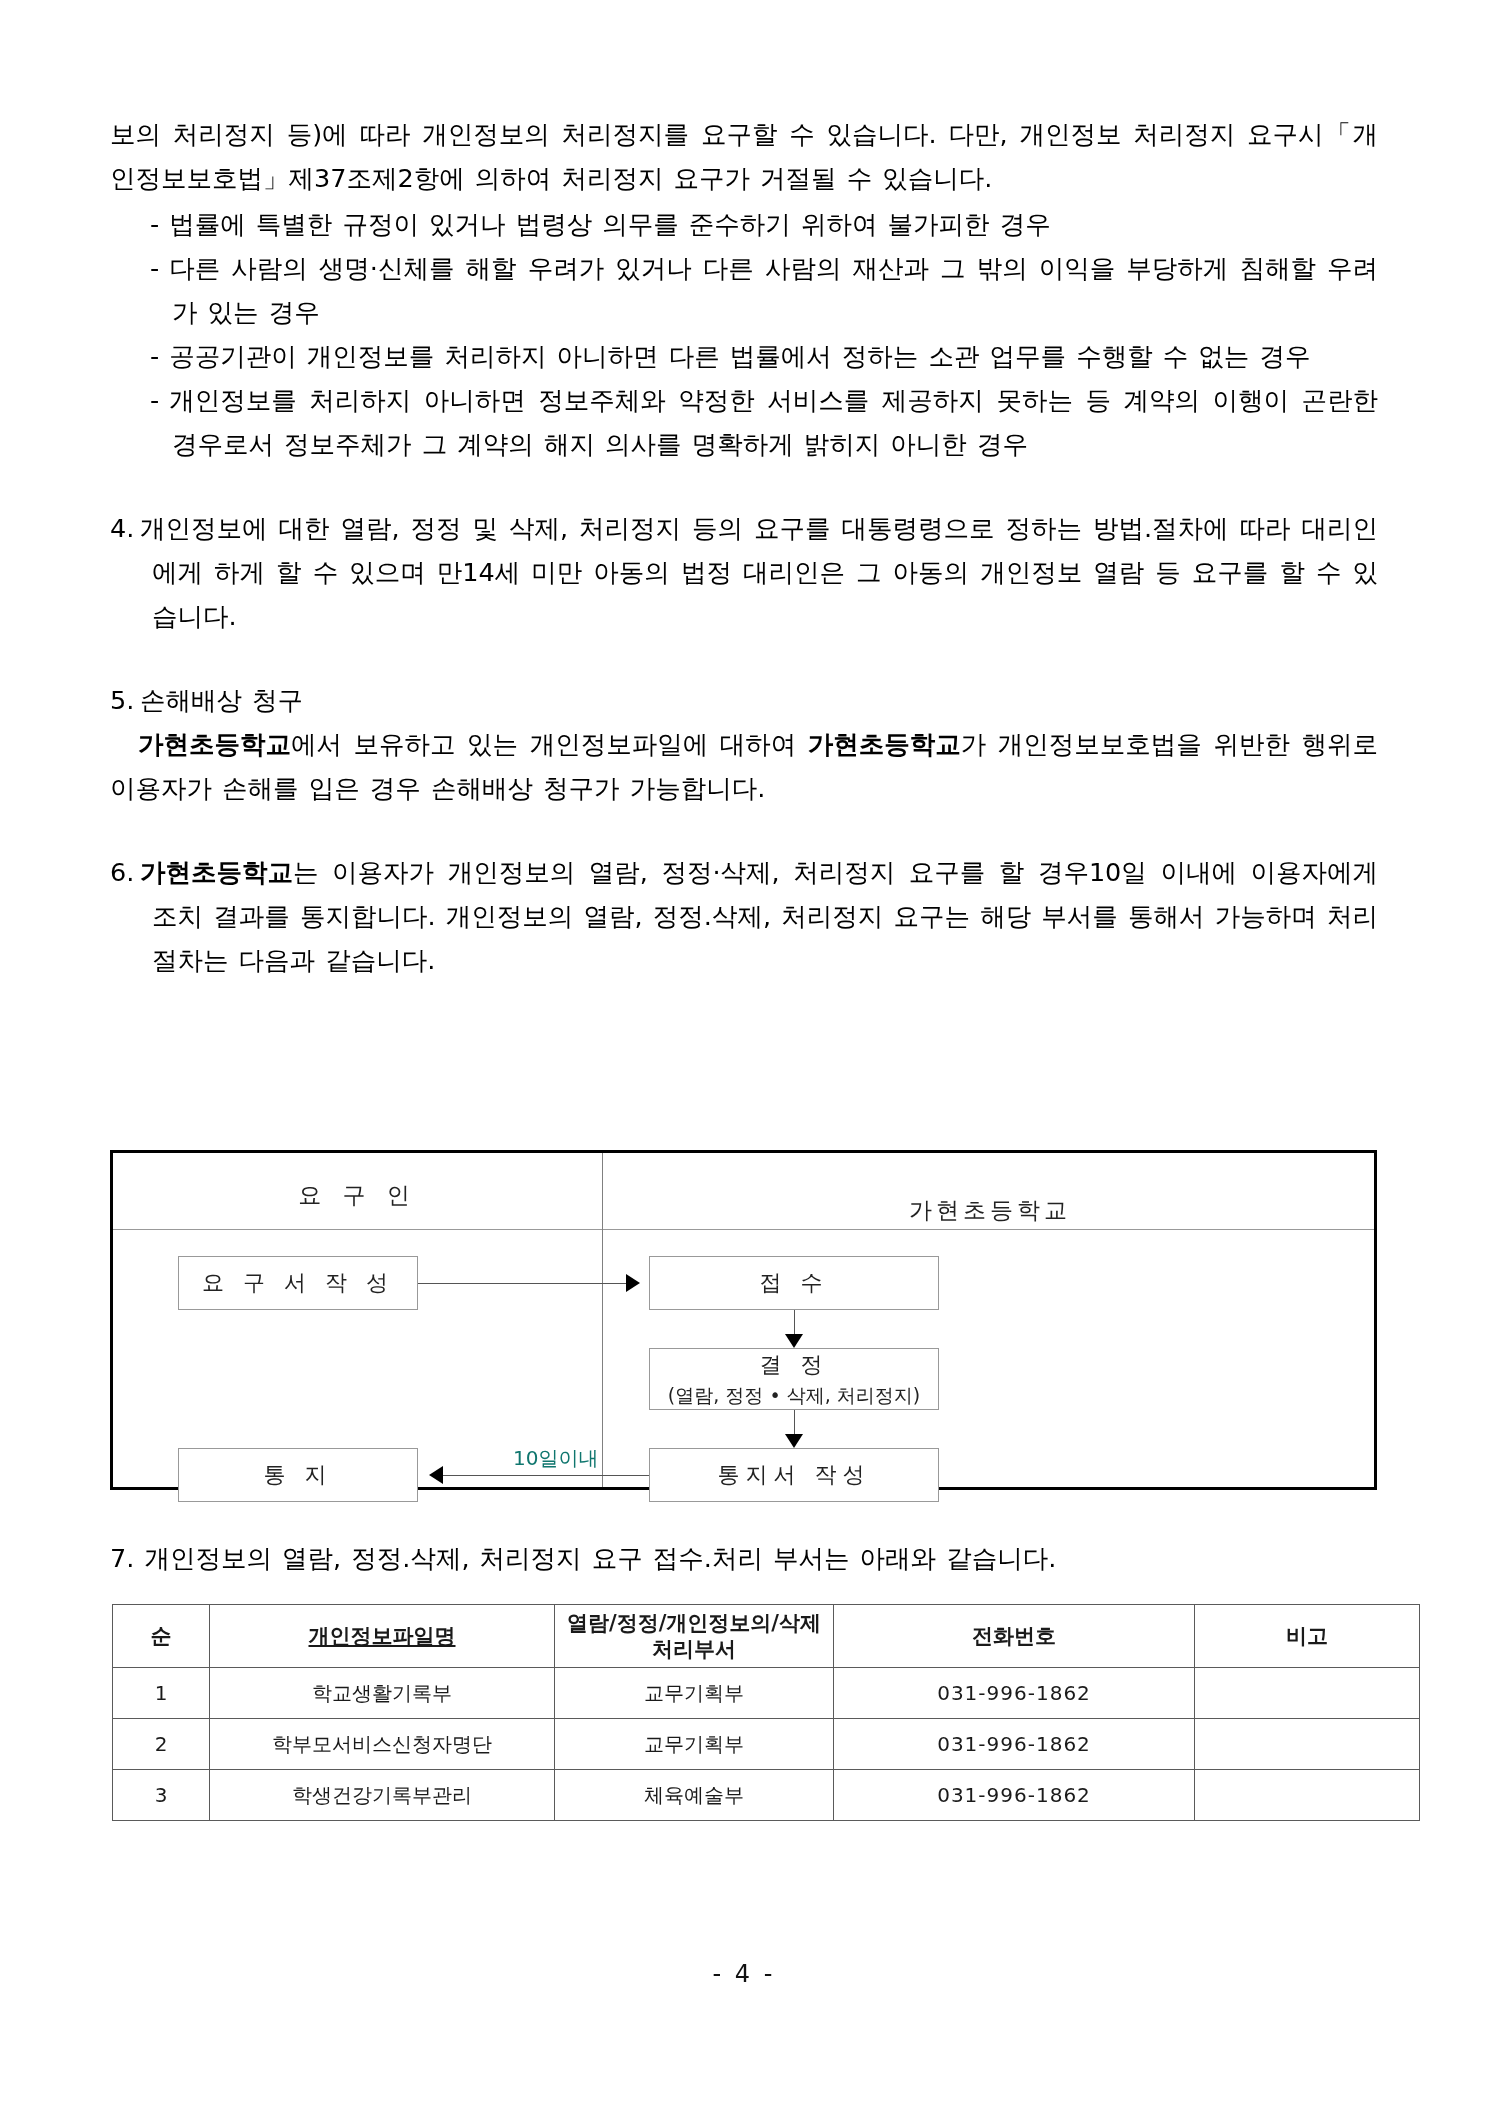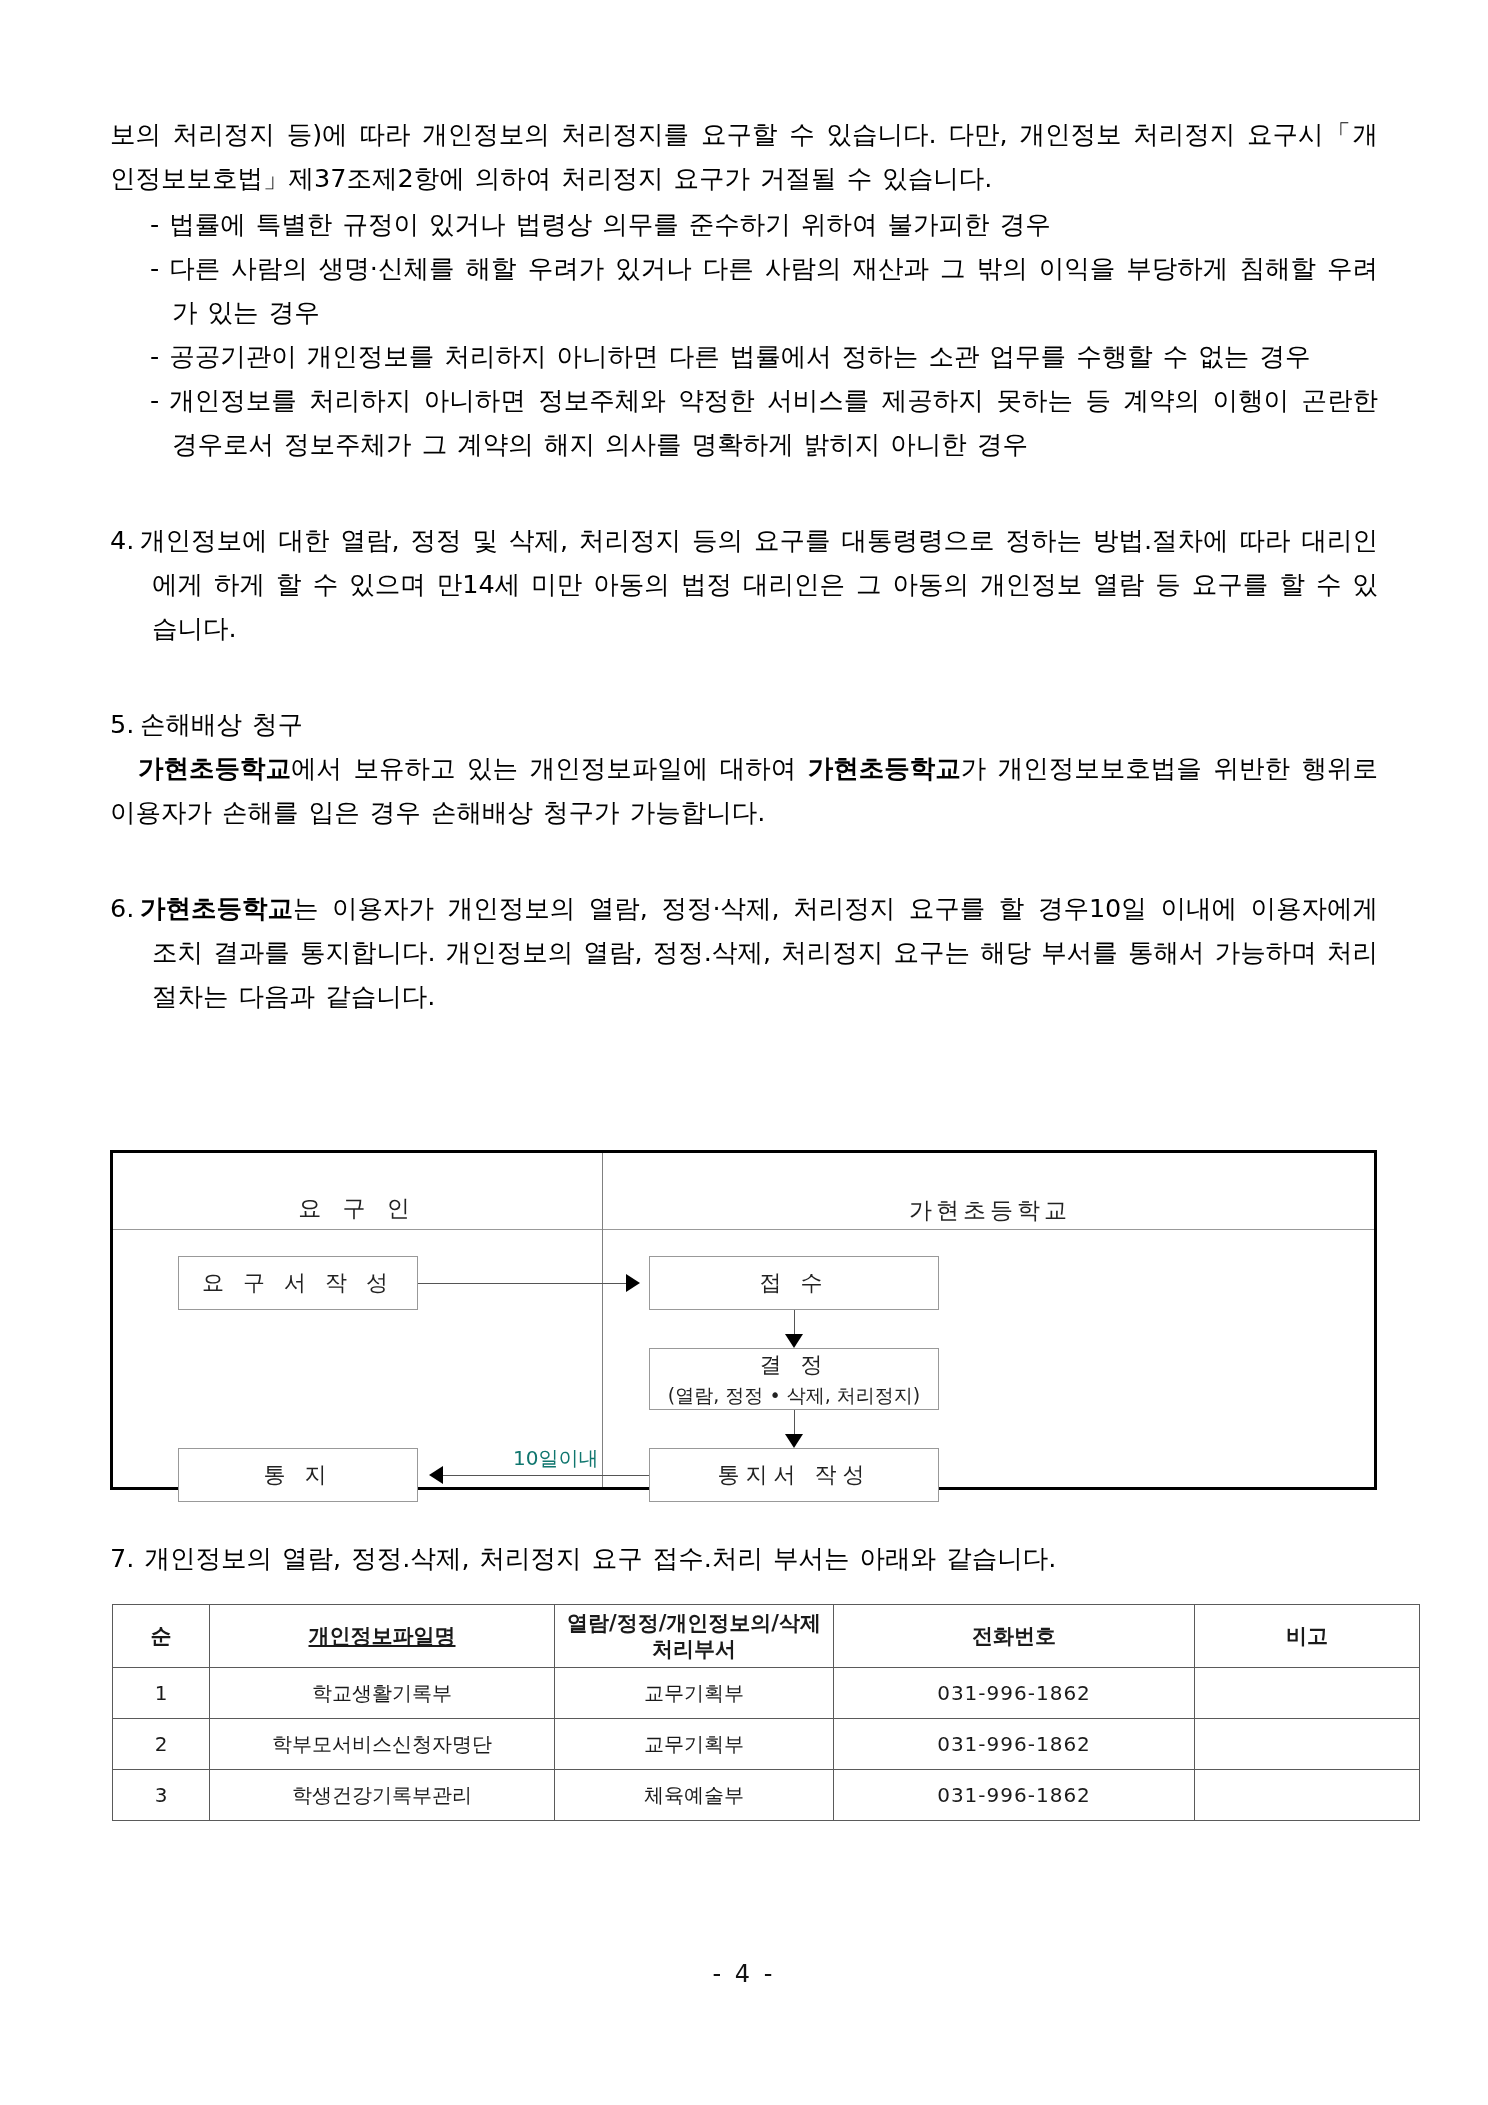--- a/index.html
+++ b/index.html
@@ -48,21 +48,21 @@
     text-indent:-22px;
     margin-left:22px;
     text-align:justify;
     word-spacing:2px;
   }
   .bullets li .dash { margin-right:10px; }
 
   
   .num-item {
     display:block;
-    margin-top:52px;
+    margin-top:40px;
     font-size:25.5px;
     line-height:44px;
     text-align:justify;
     padding-left:42px;
     text-indent:-42px;
     word-spacing:2px;
   }
   .num-item .idx { display:inline-block; width:30px; text-indent:0; }
   .num-item .cont { text-indent:0; }
   .sub-para {
@@ -90,21 +90,21 @@
   .flow-divider {
     position:absolute;
     left:489px;
     top:0;
     width:1px;
     height:100%;
     background:#808080;
   }
   .flow-head-left {
     position:absolute;
-    left:0; top:17px;
+    left:0; top:4px;
     width:489px; height:76px;
     display:flex; align-items:center; justify-content:center;
     font-size:23px;
     letter-spacing:7px;
     color:#222;
   }
   .flow-head-right-top {
     position:absolute;
     left:490px; top:0;
     width:774px; height:38px;

